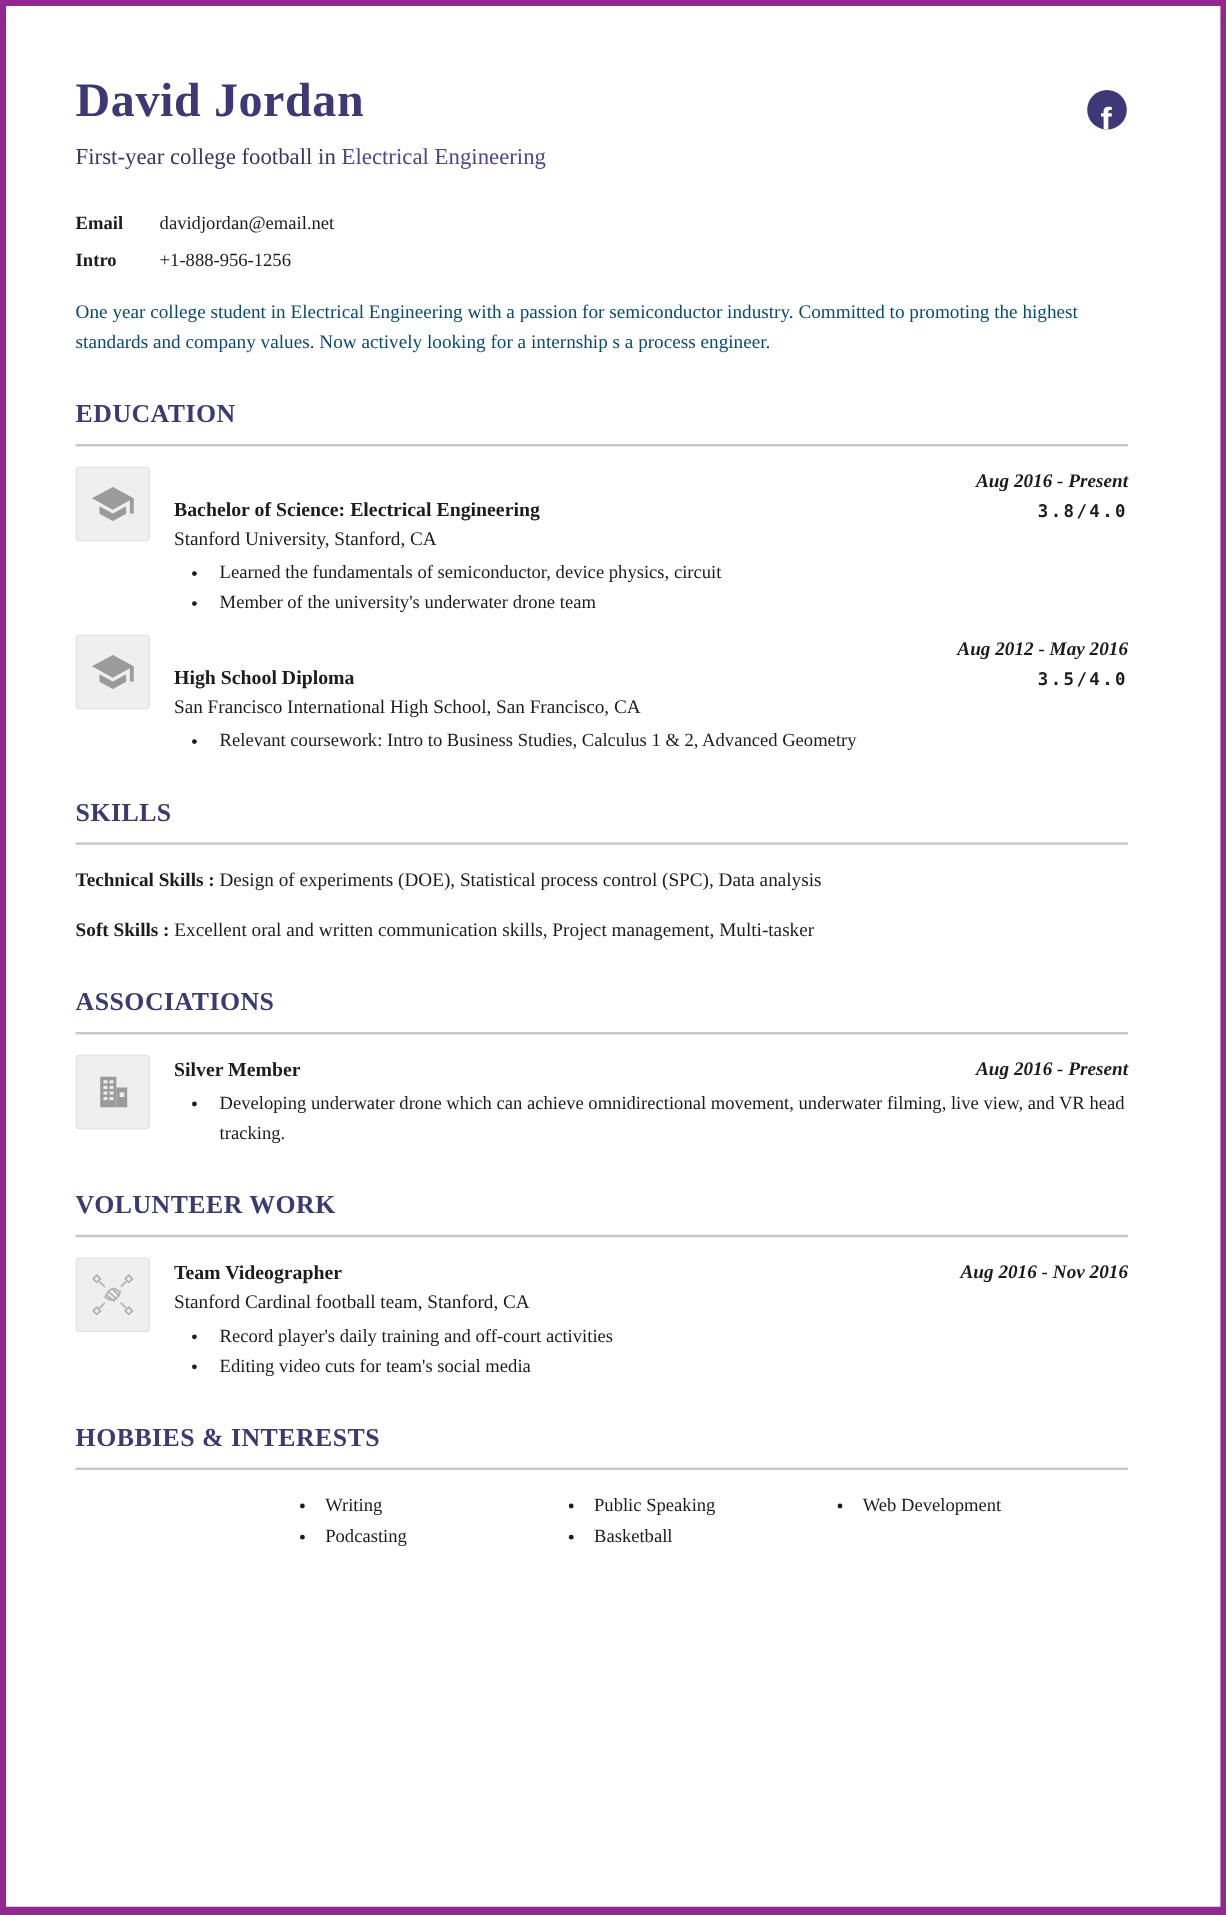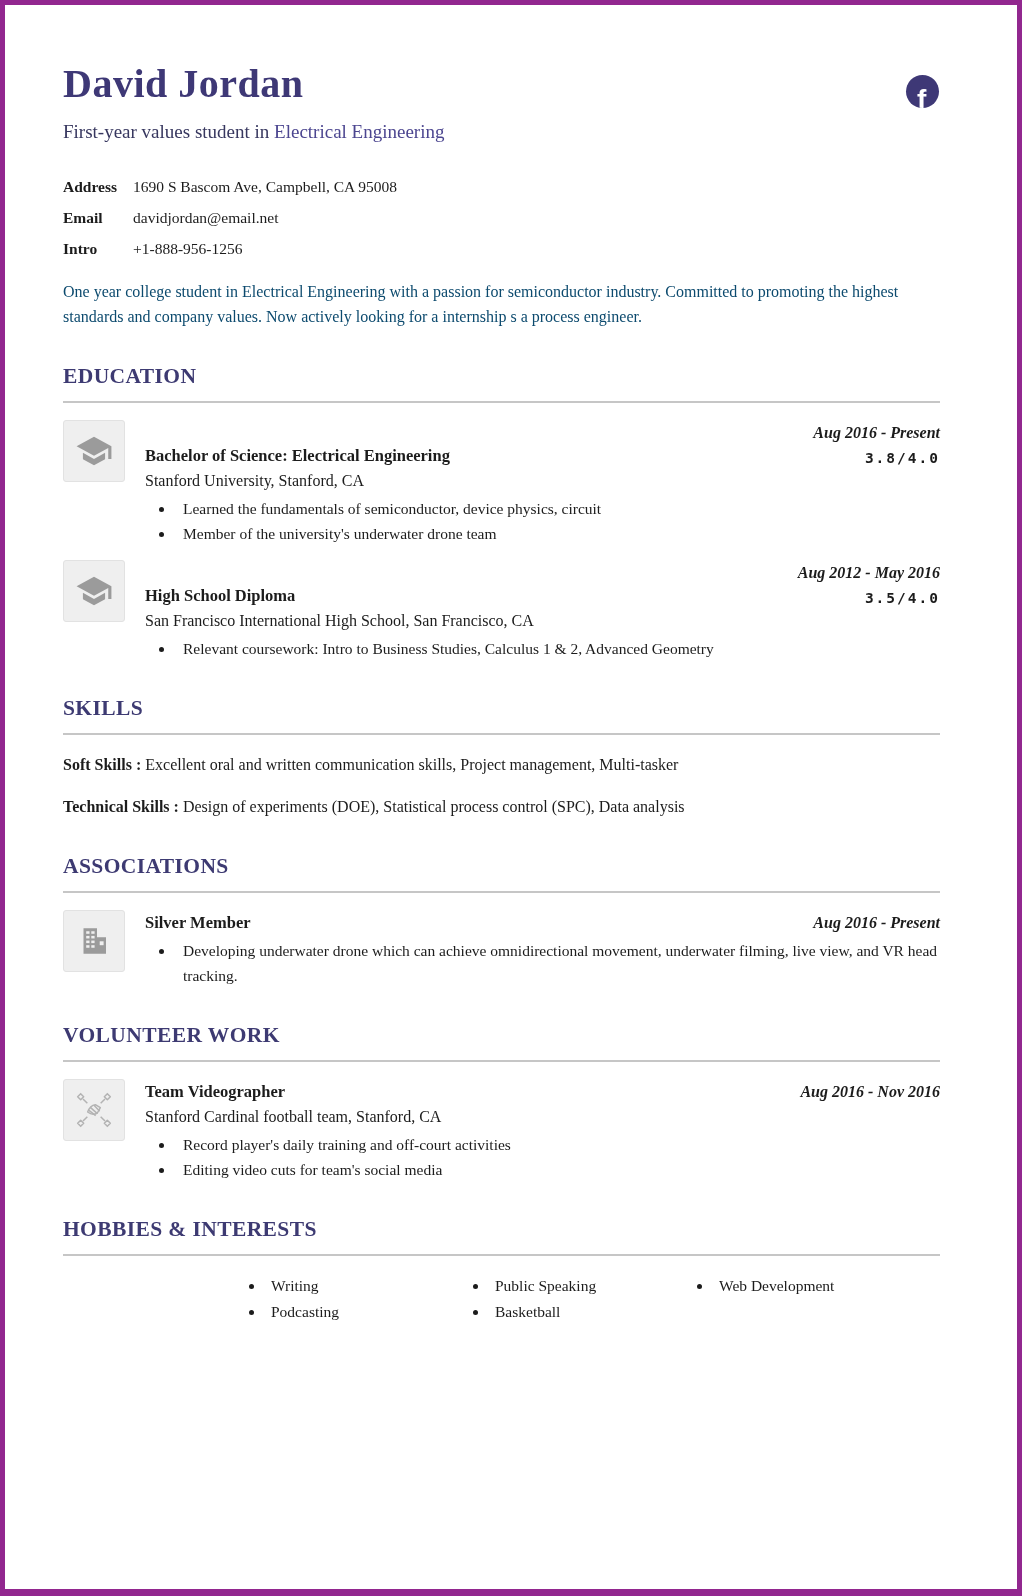--- a/index.html
+++ b/index.html
@@ -84,27 +84,23 @@
 <body>
 
 <div class="page">
 
   <h1 class="name">David Jordan</h1>
 
   <div class="fb">
     <span>f</span>
   </div>
 
-  <p class="subtitle"><span>First-year values student in </span><span class="field">Electrical Engineering</span></p>
+  <p class="subtitle"><span>First-year college football in </span><span class="field">Electrical Engineering</span></p>
 
   <div class="contact">
-    <div class="contact-row">
-      <span class="contact-label">Address</span>
-      <span class="contact-value">1690 S Bascom Ave, Campbell, CA 95008</span>
-    </div>
     <div class="contact-row">
       <span class="contact-label">Email</span>
       <span class="contact-value">davidjordan@email.net</span>
     </div>
     <div class="contact-row">
       <span class="contact-label">Intro</span>
       <span class="contact-value">+1-888-956-1256</span>
     </div>
   </div>
 
@@ -152,22 +148,22 @@
       <div class="entry-org">San Francisco International High School, San Francisco, CA</div>
       <ul>
         <li>Relevant coursework: Intro to Business Studies, Calculus 1 &amp; 2, Advanced Geometry</li>
       </ul>
     </div>
   </div>
 
   <h2 class="section-title">SKILLS</h2>
   <hr class="rule">
 
+  <p class="skills-line"><span class="skills-label">Technical Skills :</span><span> Design of experiments (DOE), Statistical process control (SPC), Data analysis</span></p>
   <p class="skills-line"><span class="skills-label">Soft Skills :</span><span> Excellent oral and written communication skills, Project management, Multi-tasker</span></p>
-  <p class="skills-line"><span class="skills-label">Technical Skills :</span><span> Design of experiments (DOE), Statistical process control (SPC), Data analysis</span></p>
 
   <h2 class="section-title">ASSOCIATIONS</h2>
   <hr class="rule">
 
   <div class="entry">
     <div class="icon-box">
       <svg width="36" height="36" viewBox="0 0 24 24">
         <g fill="#9b9b9b">
           <rect x="5" y="3.5" width="9" height="17"></rect>
           <rect x="14" y="9.5" width="6" height="11"></rect>

